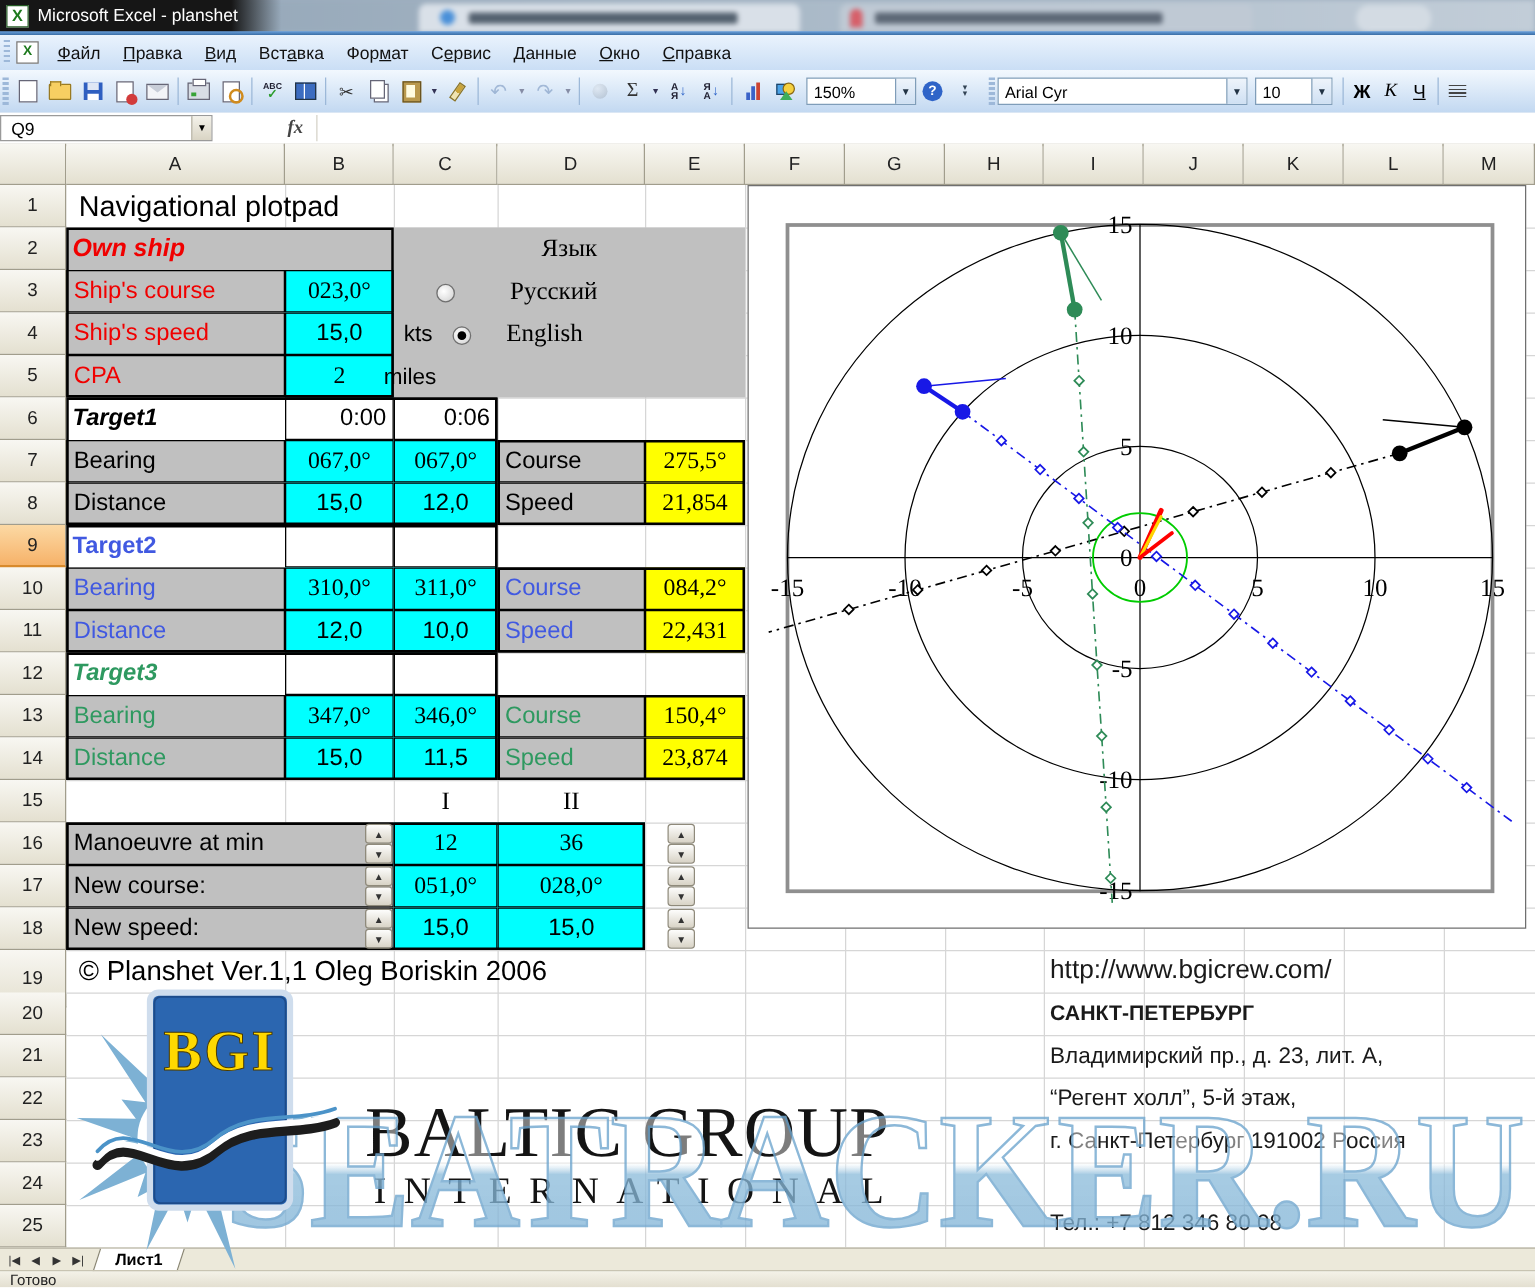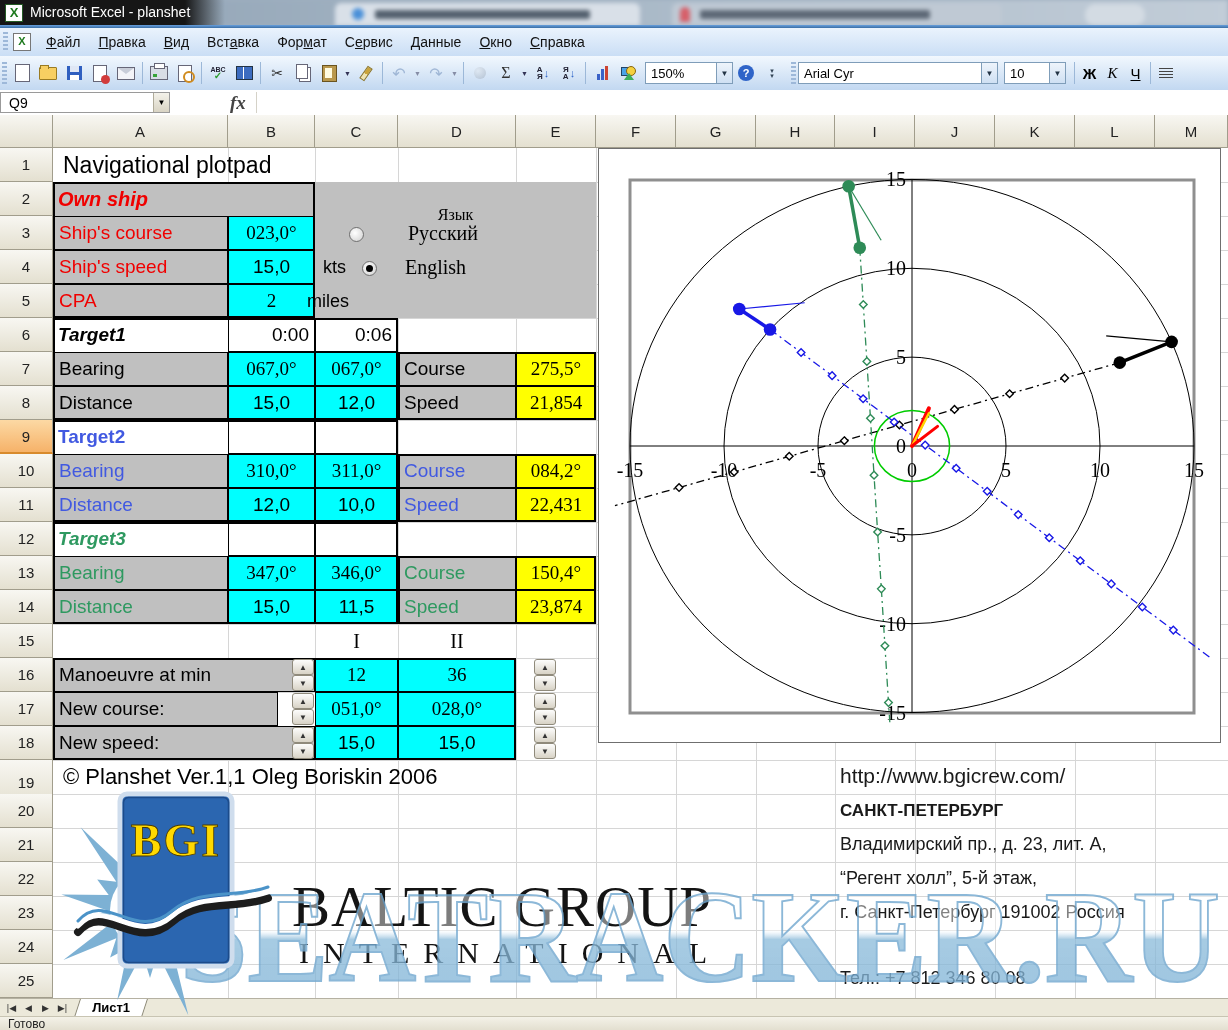--- a/index.html
+++ b/index.html
@@ -59,21 +59,21 @@
   .i-draw .d1{position:absolute;left:0;top:1px;width:7px;height:7px;background:#4aa3e8;border:1px solid #246;}
   .i-draw .d2{position:absolute;right:0;top:0;width:8px;height:8px;border-radius:50%;background:#f4d03f;border:1px solid #861;}
   .i-draw .d3{position:absolute;left:3px;bottom:0;width:0;height:0;border-left:5px solid transparent;border-right:5px solid transparent;border-bottom:7px solid #3dae5b;}
   .i-help{width:16px;height:16px;border-radius:50%;background:#2f64c8;color:#fff;font-weight:bold;font-size:11px;display:flex;align-items:center;justify-content:center;}
   .i-chev{display:flex;flex-direction:column;align-items:center;font-size:7px;color:#345;line-height:5px;}
   .fmt-btn{width:23px;height:22px;display:flex;align-items:center;justify-content:center;font-size:15px;}
   
   #formulabar{position:absolute;left:0;top:90px;width:1228px;height:25px;background:#fff;border-bottom:2px solid #b9b5a9;display:flex;align-items:center;}
   #namebox{width:170px;height:21px;border:1px solid #9a9a9a;font-size:14px;display:flex;align-items:center;padding-left:8px;box-sizing:border-box;}
   #namebox .ca{margin-left:auto;width:15px;height:100%;background:linear-gradient(#f4f2ea,#d9d4c4);border-left:1px solid #b0ab99;font-size:8px;display:flex;align-items:center;justify-content:center;}
-  #fx{font-family:"Liberation Serif",serif;font-style:italic;font-weight:bold;color:#444;font-size:19px;margin:0 10px 0 60px;}
+  #fx{font-family:"Liberation Serif",serif;font-style:italic;font-weight:bold;color:#444;font-size:15px;margin:0 10px 0 60px;}
   
   .hdr{position:absolute;box-sizing:border-box;background:linear-gradient(#f8f7f2,#e4e0d0);border-right:1px solid #a19d8c;border-bottom:1px solid #a19d8c;display:flex;align-items:center;justify-content:center;font-size:15px;color:#222;}
   .hdr.active{background:linear-gradient(#fcd9a4,#f6b269);border-bottom:2px solid #d88a2c;}
   .gl{position:absolute;background:#d6d6d6;}
   .c{position:absolute;box-sizing:border-box;font-size:19px;display:flex;align-items:center;padding:0 5px;white-space:nowrap;overflow:visible;}
   .gray{background:#c0c0c0;} .cyan{background:#00ffff;} .yel{background:#ffff00;}
   .b1{border:1px solid #000;}
   .ser{font-family:"Liberation Serif",serif;}
   .ctr{justify-content:center;padding:0;}
   .rgt{justify-content:flex-end;}
@@ -335,21 +335,21 @@
       <div class="gl" style="left: 53px; top: 964px; width: 1175px; height: 1px;"></div>
       <div class="gl" style="left: 53px; top: 998px; width: 1175px; height: 1px;"></div>
     </div>
 
   <div class="c gray" style="left:53px;top:182px;width:262px;height:34px;">
       <span class="red bi" style="font-size:20px;">Own ship</span>
     </div>
 
   <div class="c" style="left:58px;top:150px;width:540px;height:30px;font-size:23px;">Navigational plotpad</div>
   <div class="c gray" style="left:315px;top:182px;width:281px;height:136px;"></div>
-  <div class="c ser ctr" style="left:315px;top:184px;width:281px;height:30px;font-size:16px;margin-top:16px;">Язык</div>
+  <div class="c ser ctr" style="left:315px;top:184px;width:281px;height:30px;font-size:20px;">Язык</div>
 
   <div class="c gray b1 red" style="left:53px;top:216px;width:175px;height:34px;">Ship's course</div>
   <div class="c cyan b1 ser ctr" style="left:228px;top:216px;width:87px;height:34px;">023,0°</div>
   <div class="c gray b1 red" style="left:53px;top:250px;width:175px;height:34px;">Ship's speed</div>
   <div class="c cyan b1 ctr" style="left:228px;top:250px;width:87px;height:34px;">15,0</div>
   <div class="c gray b1 red" style="left:53px;top:284px;width:175px;height:34px;">CPA</div>
   <div class="c cyan b1 ser ctr" style="left:228px;top:284px;width:87px;height:34px;">2</div>
   <div class="c" style="left:318px;top:252px;width:45px;height:30px;font-size:18px;">kts</div>
   <div class="c" style="left:302px;top:286px;width:70px;height:30px;font-size:18px;">miles</div>
   <div class="blk" style="left:53px;top:182px;width:262px;height:136px;"></div>
@@ -405,21 +405,21 @@
   <div class="c gray b1 grn" style="left:398px;top:590px;width:118px;height:34px;">Speed</div>
   <div class="c yel b1 ser ctr" style="left:516px;top:590px;width:80px;height:34px;text-align:right;">23,874</div>
   <div class="blk" style="left:53px;top:522px;width:345px;height:102px;"></div>
   <div class="blk" style="left:398px;top:556px;width:198px;height:68px;"></div>
 
   <div class="c ser ctr" style="left:315px;top:624px;width:83px;height:34px;font-size:20px;">I</div>
   <div class="c ser ctr" style="left:398px;top:624px;width:118px;height:34px;font-size:20px;">II</div>
   <div class="c gray b1" style="left:53px;top:658px;width:262px;height:34px;">Manoeuvre at min</div>
   <div class="c cyan b1 ser ctr" style="left:315px;top:658px;width:83px;height:34px;">12</div>
   <div class="c cyan b1 ser ctr" style="left:398px;top:658px;width:118px;height:34px;">36</div>
-  <div class="c gray b1" style="left:53px;top:692px;width:225px;height:34px;">New course:</div>
+  <div class="c gray b1" style="left:53px;top:692px;width:262px;height:34px;">New course:</div>
   <div class="c cyan b1 ser ctr" style="left:315px;top:692px;width:83px;height:34px;">051,0°</div>
   <div class="c cyan b1 ser ctr" style="left:398px;top:692px;width:118px;height:34px;">028,0°</div>
   <div class="c gray b1" style="left:53px;top:726px;width:262px;height:34px;">New speed:</div>
   <div class="c cyan b1 ctr" style="left:315px;top:726px;width:83px;height:34px;">15,0</div>
   <div class="c cyan b1 ctr" style="left:398px;top:726px;width:118px;height:34px;">15,0</div>
   <div class="blk" style="left:53px;top:658px;width:463px;height:102px;"></div>
   <div id="spinners">
       <div class="spin" style="left: 292px; top: 659px;">
         <span class="sb" style="top:0">▲</span>
         <span class="sb" style="top:16px">▼</span>

